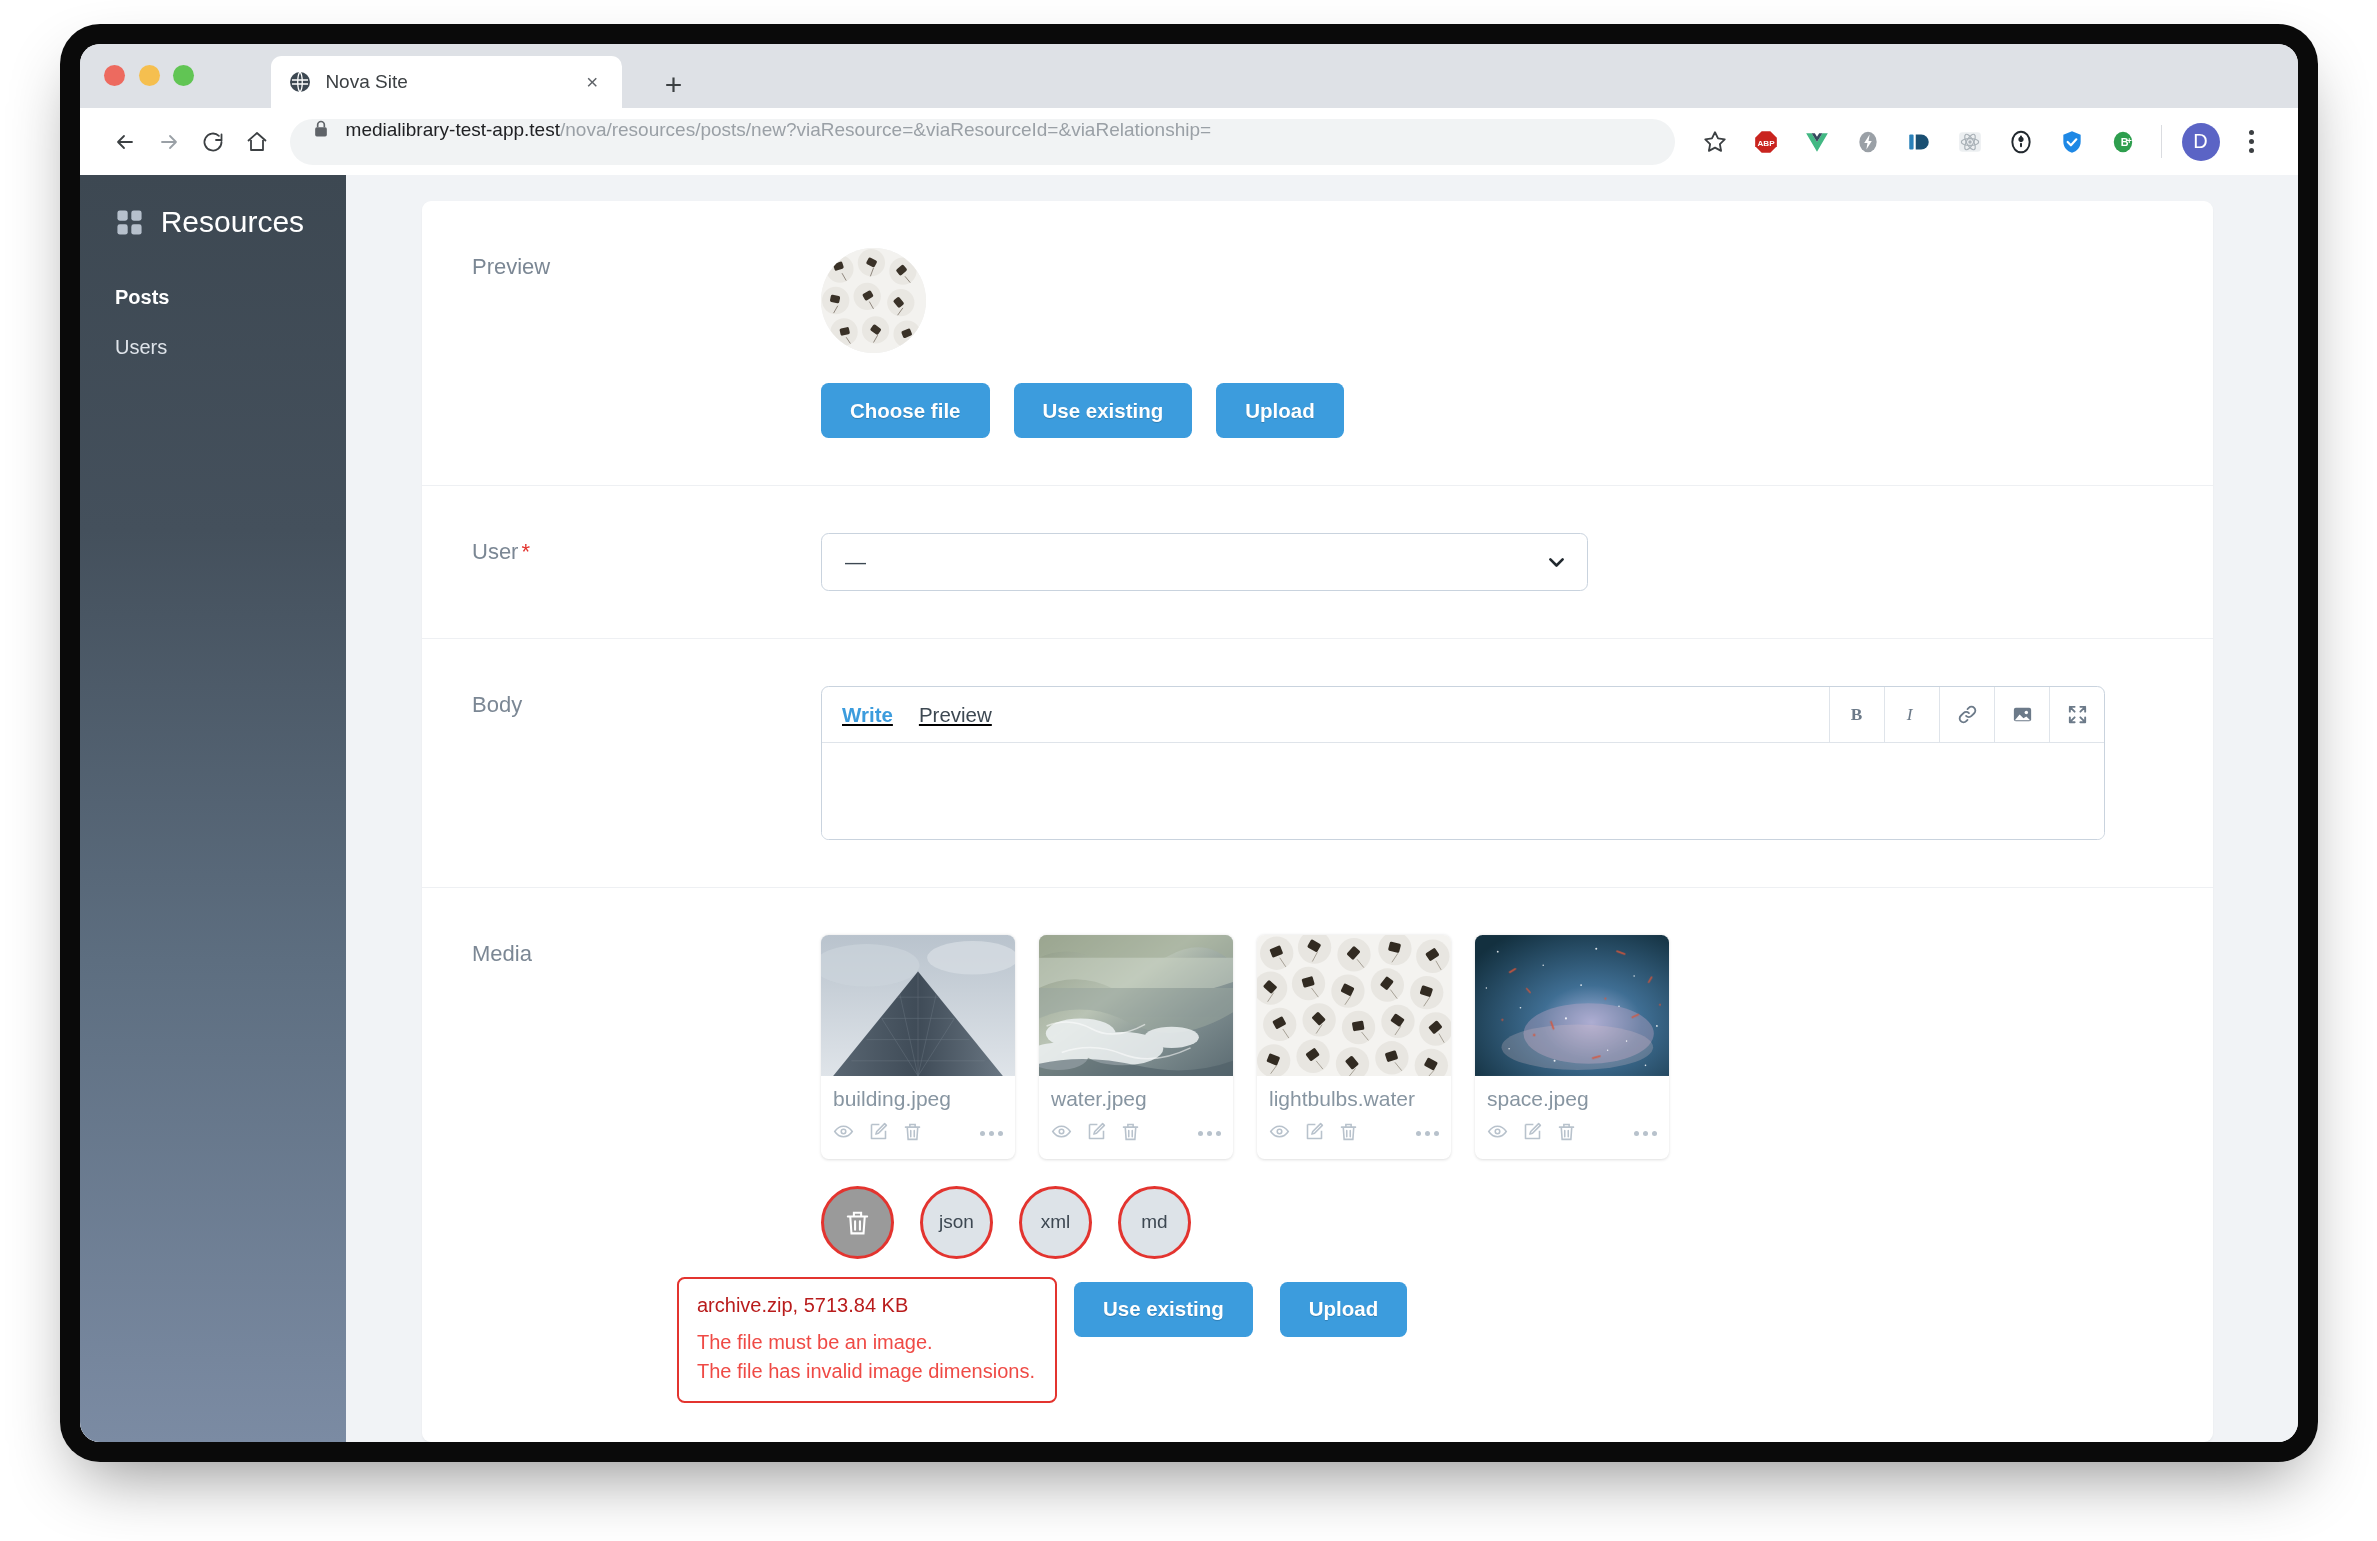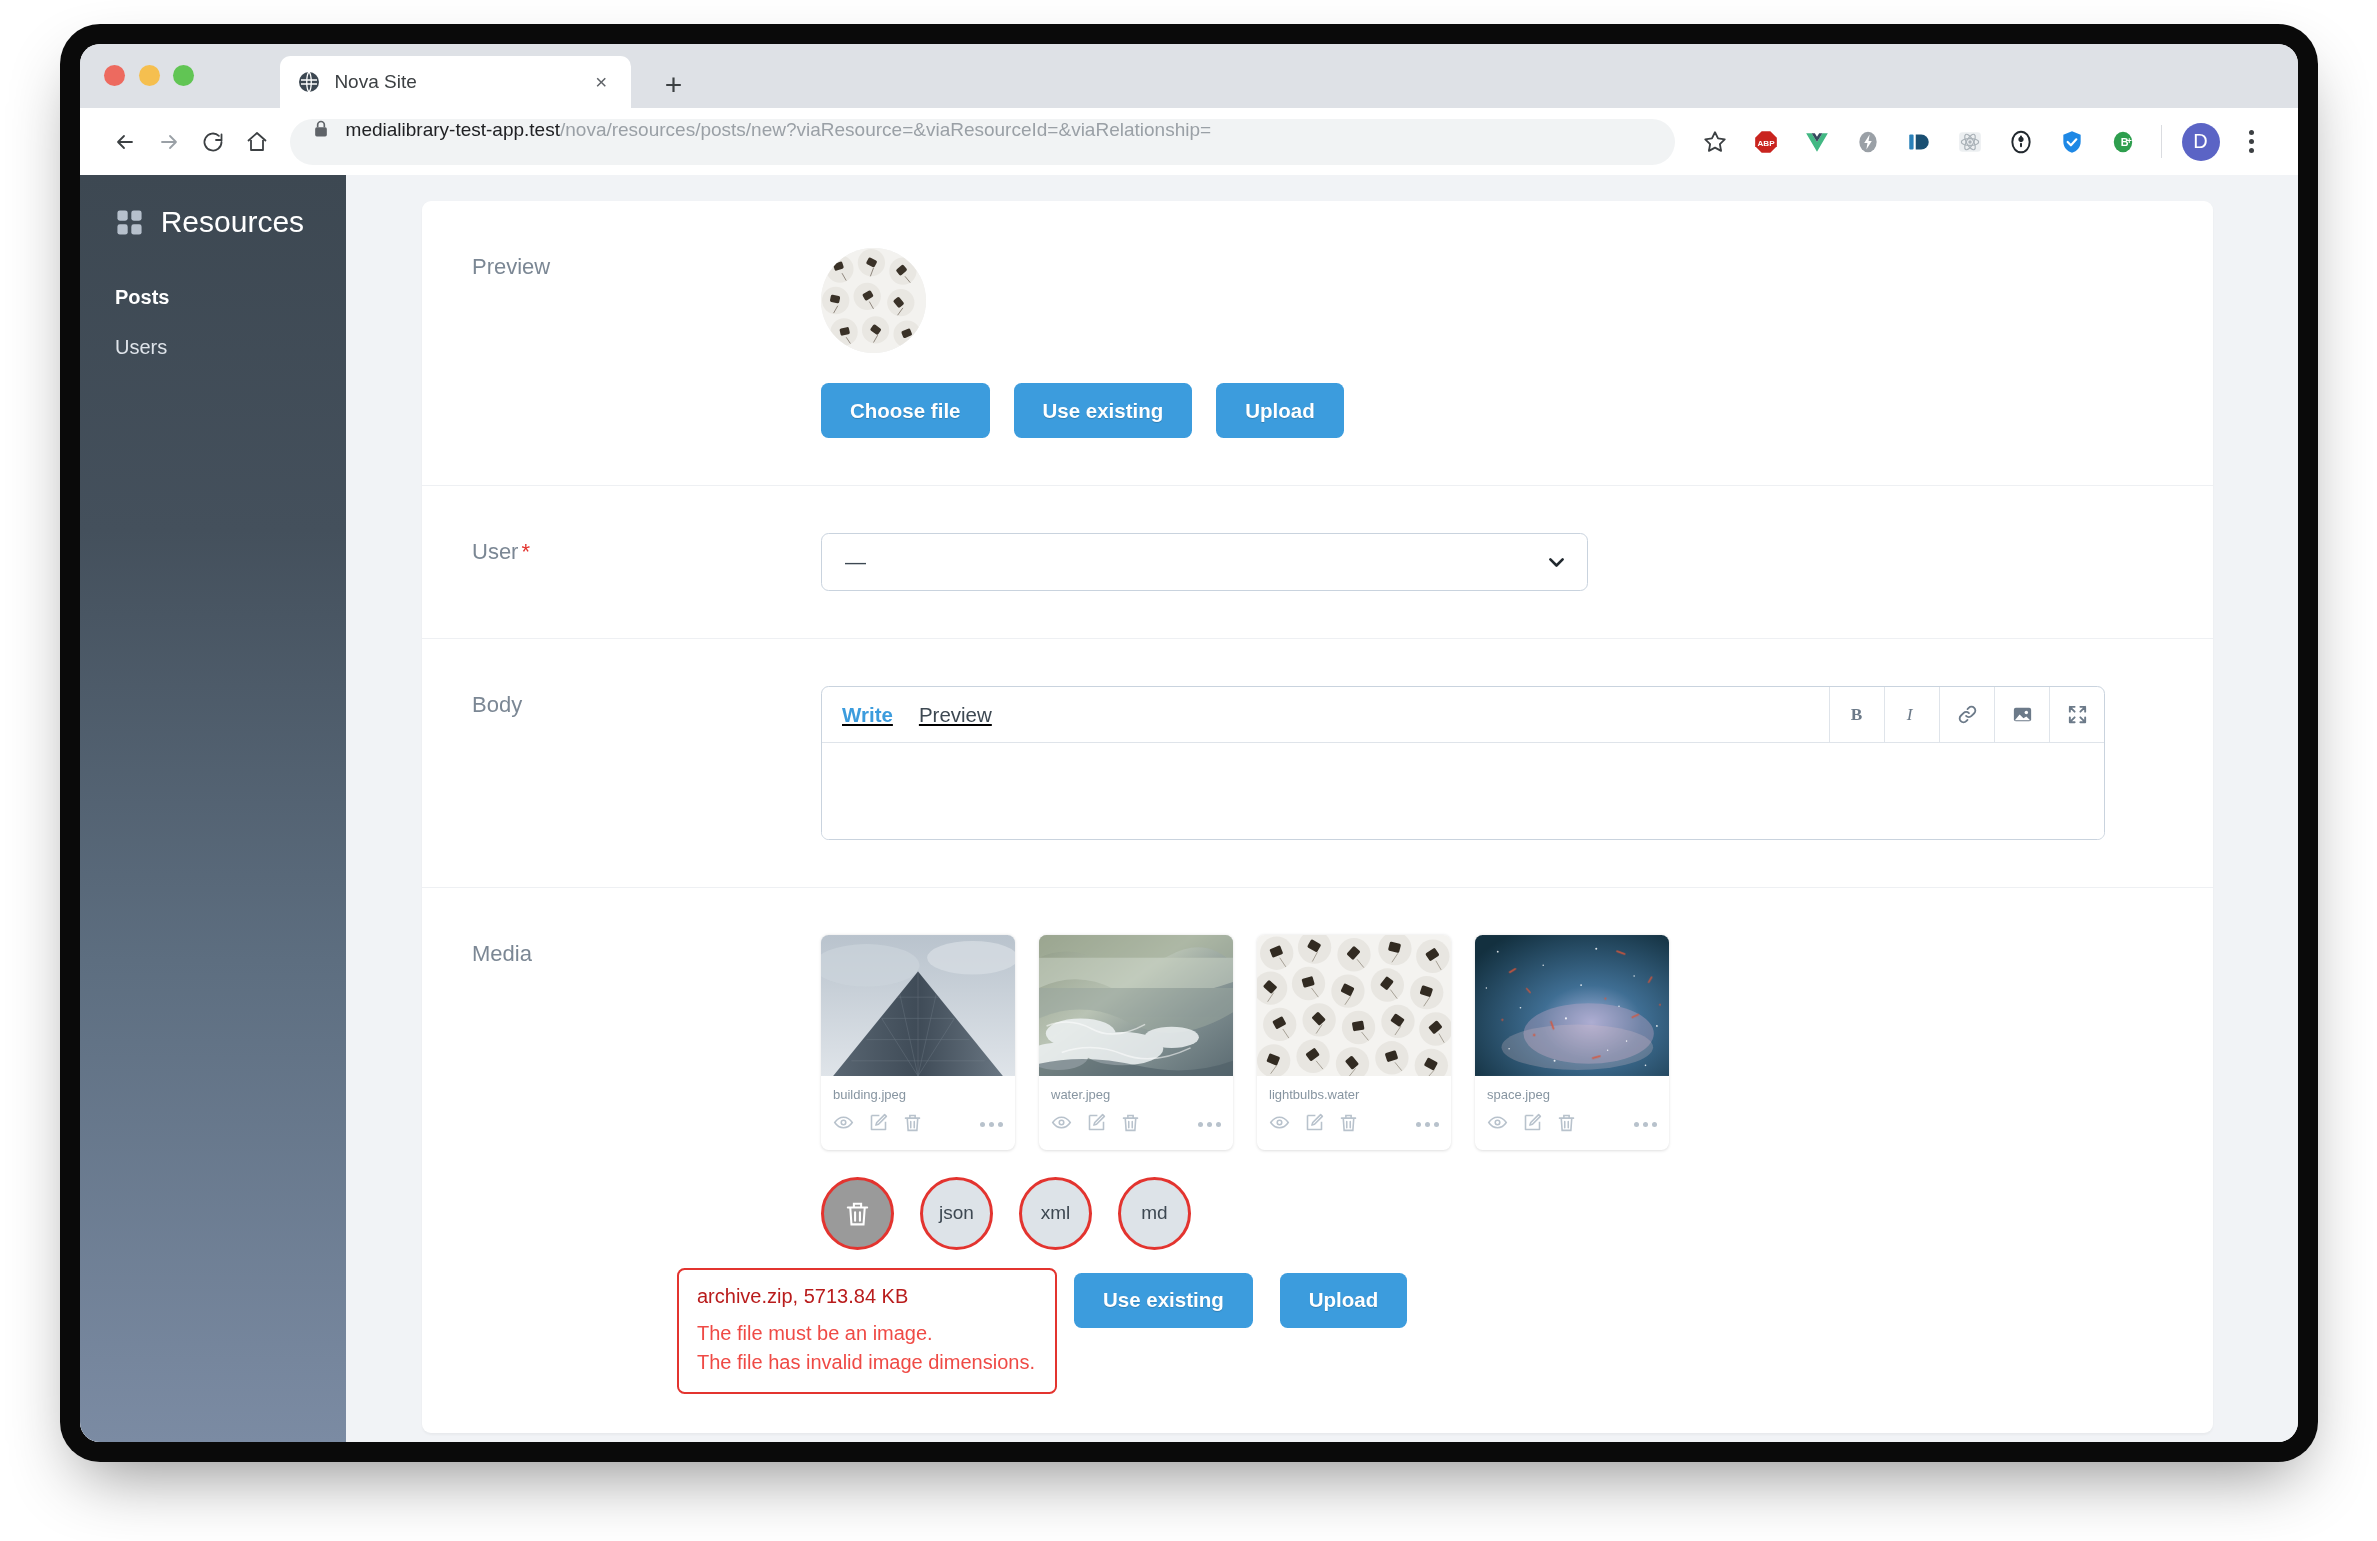--- a/index.html
+++ b/index.html
@@ -41,21 +41,21 @@
     left: 24px; top: 21px;
     display: flex; gap: 13.7px;
   }
   .dot { width: 21px; height: 21px; border-radius: 50%; }
   .dot.red { background: #ed6a5f; }
   .dot.yellow { background: #f5bf4f; }
   .dot.green { background: #61c554; }
 
   .tab {
     position: absolute;
-    left: 200px; top: 12px;
+    left: 191px; top: 12px;
     width: 351px; height: 52px;
     background: #ffffff;
     border-radius: 10.6px 10.6px 0 0;
     display: flex; align-items: center;
     padding: 0 16.7px;
   }
   .tab-favicon {
     width: 24px; height: 24px; flex: 0 0 24px;
     margin-right: 13.7px;
   }
@@ -281,21 +281,21 @@
   .media-card {
     width: 194px;
     background: #fff;
     border-radius: 7.6px;
     box-shadow: 0 0.8px 3px rgba(0,0,0,0.13);
     overflow: hidden;
   }
   .media-thumb { width: 194px; height: 141px; display: block; }
   .media-meta { padding: 10.6px 12px 13.7px 12px; }
   .media-name {
-    font-size: 13px;
+    font-size: 21px;
     color: #8795a1;
     margin-bottom: 10.6px;
     white-space: nowrap;
     overflow: hidden;
   }
   .media-actions {
     display: flex;
     align-items: center;
     gap: 13.7px;
     color: #b8c2cc;

